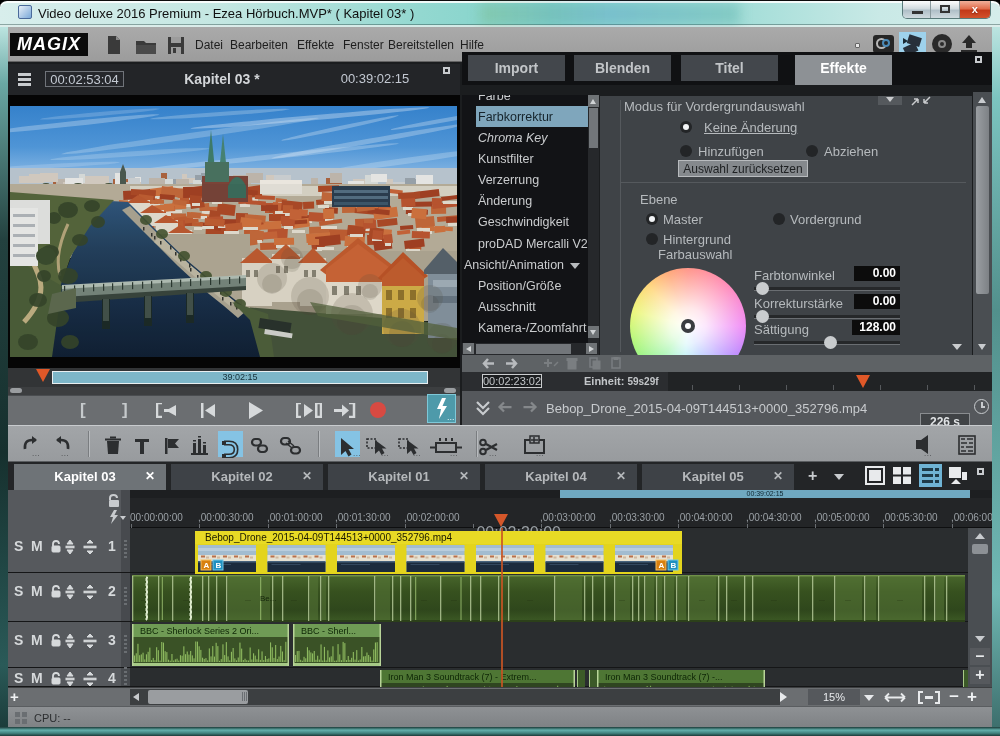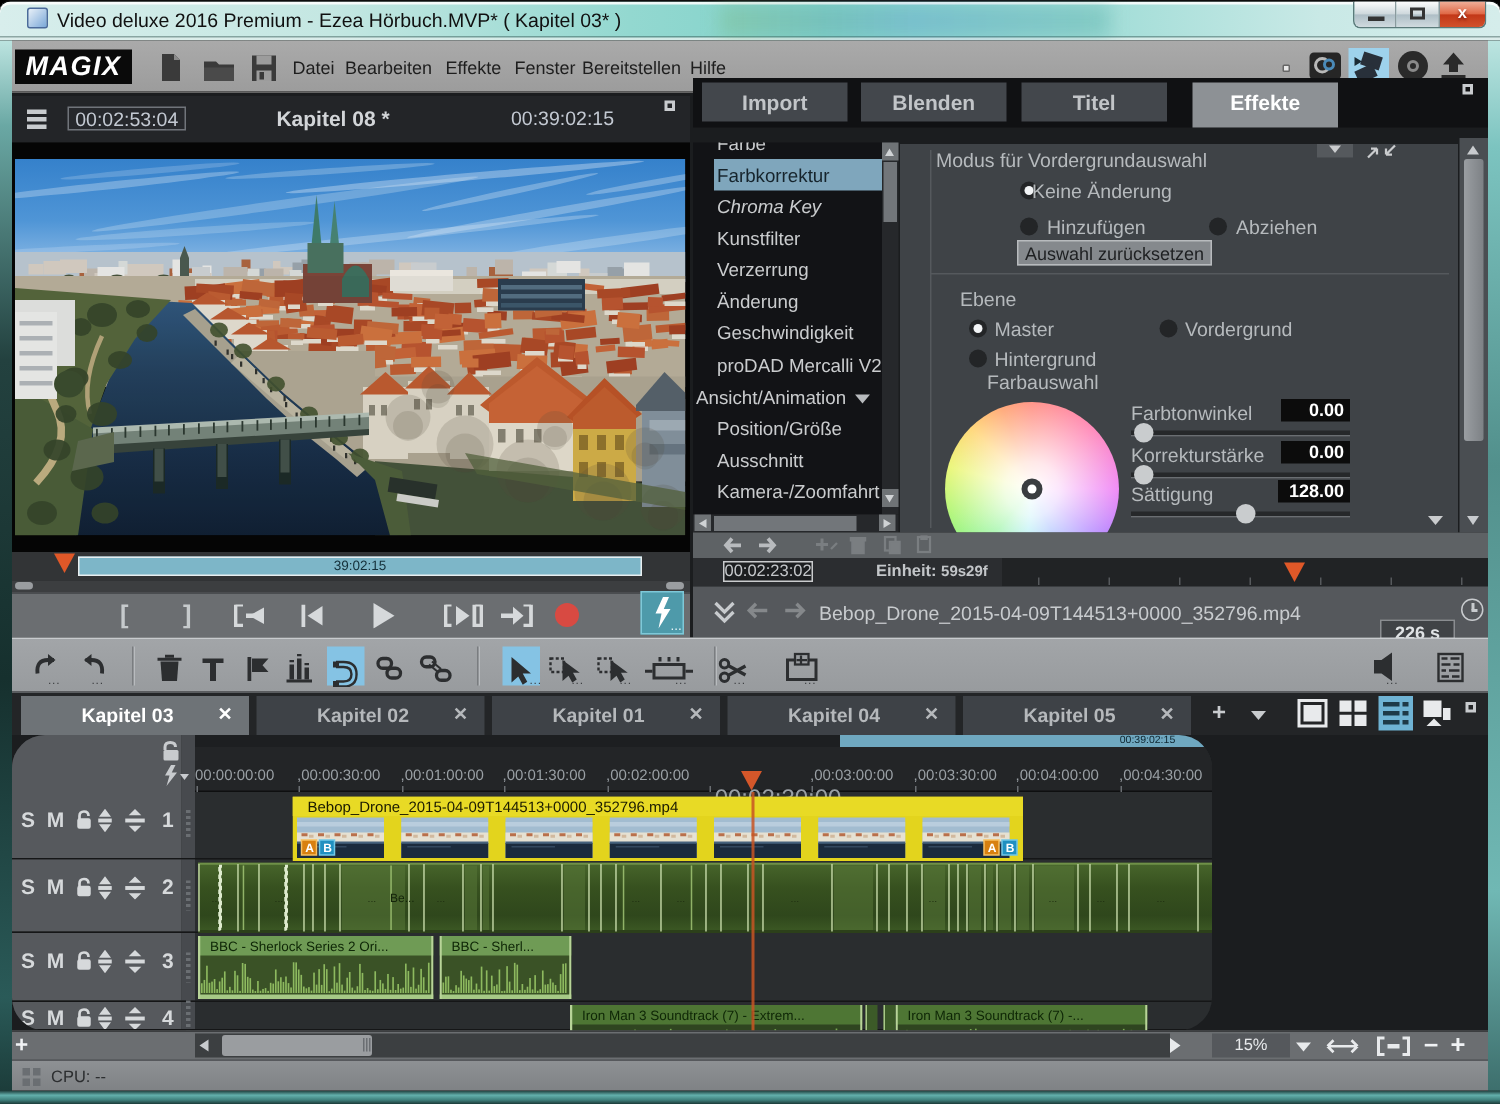--- a/index.html
+++ b/index.html
@@ -55,21 +55,21 @@
     </div>
     <svg class="abs" style="left:950px;top:7px" width="22" height="20" viewBox="0 0 22 20">
       <path d="M11 1 L18 9 L14 9 L14 14 L8 14 L8 9 L4 9 Z" fill="#2a2a2a"></path>
       <rect x="3" y="16" width="16" height="2.5" fill="#2a2a2a"></rect>
     </svg>
   </div>
 <div class="abs" style="left:8px;top:62px;width:984px;height:665px;background:#1b1d1f;"></div>
 <div class="abs" style="left:8px;top:64px;width:452px;height:31px;background:#232528;">
     <div class="abs" style="left:10px;top:9px;width:13px;height:2.5px;background:#c8cbce;box-shadow:0 5px 0 #c8cbce,0 10px 0 #c8cbce;"></div>
     <div class="abs" style="left:37px;top:7px;width:79px;height:16px;border:1px solid #70747a;background:#26282c;color:#c3c9d2;font-size:13px;text-align:center;line-height:15px;">00:02:53:04</div>
-    <div class="abs" style="left:108px;top:7px;width:212px;height:16px;color:#d2d5d8;font-weight:bold;font-size:14px;text-align:center;">Kapitel 08 *</div>
+    <div class="abs" style="left:108px;top:7px;width:212px;height:16px;color:#d2d5d8;font-weight:bold;font-size:14px;text-align:center;">Kapitel 03 *</div>
     <div class="abs" style="left:327px;top:7px;width:80px;height:16px;color:#c3c9d2;font-size:13px;text-align:center;">00:39:02:15</div>
     <div class="abs" style="left:435px;top:3px;width:7px;height:7px;border:2px solid #c8cbce;"></div>
   </div>
 <div class="abs" style="left:8px;top:95px;width:452px;height:273px;background:#050505;"></div>
 <div class="abs" style="left:10px;top:106px;width:447px;height:251px;overflow:hidden;"><svg width="447" height="251" viewBox="0 0 447 251" xmlns="http://www.w3.org/2000/svg">
       <defs>
         <linearGradient id="sky" x1="0" y1="0" x2="0" y2="1">
           <stop offset="0" stop-color="#3581cb"></stop>
           <stop offset="0.5" stop-color="#4f95d6"></stop>
           <stop offset="0.8" stop-color="#7fb2e2"></stop>
@@ -648,21 +648,21 @@
       <div class="abs" style="left:8px;top:3px;width:0;height:0;border-left:4px solid transparent;border-right:4px solid transparent;border-top:5px solid #caccce;"></div>
     </div>
     <svg class="abs" style="left:310px;top:-1px" width="22" height="12" viewBox="0 0 22 12">
       <path d="M2 10 L8 4 M8 4 L8 8 M8 4 L4 4 M20 2 L14 8 M14 8 L14 4 M14 8 L18 8" stroke="#caccce" stroke-width="1.5" fill="none"></path>
     </svg>
     <div class="abs" style="left:20px;top:4px;width:1px;height:252px;background:#55595d;"></div>
     <div class="abs" style="left:20px;top:86px;width:346px;height:1px;background:#55595d;"></div>
     <div class="abs" style="left:24px;top:3px;">Modus für Vordergrundauswahl</div>
     <div class="abs" style="left:80px;top:25px;width:12px;height:12px;border-radius:50%;background:#232527;"></div>
     <div class="abs" style="left:83px;top:28px;width:6px;height:6px;border-radius:50%;background:#f2f4f6;"></div>
-    <div class="abs" style="left:88px;top:24px;">Keine Änderung</div>
+    <div class="abs" style="left:104px;top:24px;text-decoration:underline;">Keine Änderung</div>
     <div class="abs" style="left:80px;top:49px;width:12px;height:12px;border-radius:50%;background:#232527;"></div>
     <div class="abs" style="left:98px;top:48px;">Hinzufügen</div>
     <div class="abs" style="left:206px;top:49px;width:12px;height:12px;border-radius:50%;background:#232527;"></div>
     <div class="abs" style="left:224px;top:48px;">Abziehen</div>
     <div class="abs" style="left:78px;top:64px;width:130px;height:17px;background:#85898d;border:1px solid #b8bbbe;color:#1e2022;font-size:12px;text-align:center;line-height:16px;">Auswahl zurücksetzen</div>
     <div class="abs" style="left:40px;top:96px;">Ebene</div>
     <div class="abs" style="left:46px;top:117px;width:12px;height:12px;border-radius:50%;background:#232527;"></div>
     <div class="abs" style="left:49px;top:120px;width:6px;height:6px;border-radius:50%;background:#f2f4f6;"></div>
     <div class="abs" style="left:63px;top:116px;">Master</div>
     <div class="abs" style="left:173px;top:117px;width:12px;height:12px;border-radius:50%;background:#232527;"></div>
@@ -869,21 +869,21 @@
     </svg>
     <svg class="abs" style="left:940px;top:4px" width="20" height="19" viewBox="0 0 20 19">
       <g fill="#e8eaec">
         <rect x="1" y="1" width="12" height="11"></rect>
         <rect x="14" y="6" width="5" height="8"></rect>
         <path d="M8 13 L13 18 L3 18 Z"></path>
       </g>
     </svg>
     <div class="abs" style="left:969px;top:6px;width:7px;height:7px;border:2px solid #c8cbce;"></div>
   </div>
-<div class="abs" style="left:8px;top:490px;width:800px;height:197px;background:#2a2d2f;overflow:hidden;border-radius:22px;">
+<div class="abs" style="left:8px;top:490px;width:984px;height:197px;background:#2a2d2f;overflow:hidden;">
     <div class="abs" style="left:0;top:0;width:113px;height:38px;background:#56595d;"></div>
     <div class="abs" style="left:113px;top:0;width:9px;height:38px;background:#474a4e;"></div>
     <svg class="abs" style="left:98px;top:4px" width="16" height="14" viewBox="0 0 16 14">
       <path d="M4 6 L4 4 Q4 1 7.5 1 Q11 1 11 4" stroke="#c8cbce" stroke-width="2" fill="none"></path>
       <rect x="3" y="6" width="10" height="7" fill="#c8cbce" rx="1"></rect>
     </svg>
     <svg class="abs" style="left:99px;top:20px" width="20" height="15" viewBox="0 0 20 15">
       <path d="M7 0 L3 7 L6 7 L4 14 L11 5 L7.5 5 L10 0 Z" fill="#c8cbce"></path>
       <path d="M13 6 L19 6 L16 10 Z" fill="#c8cbce"></path>
     </svg>

